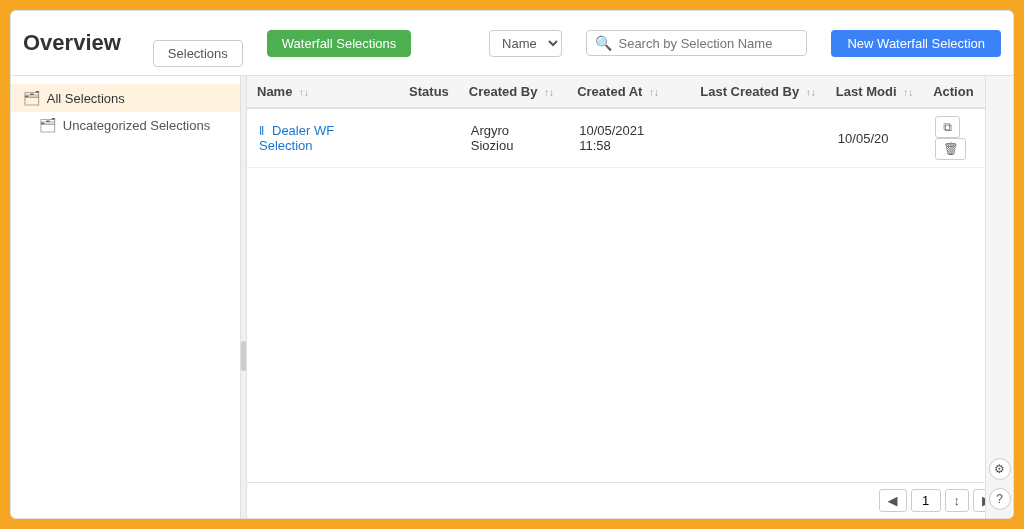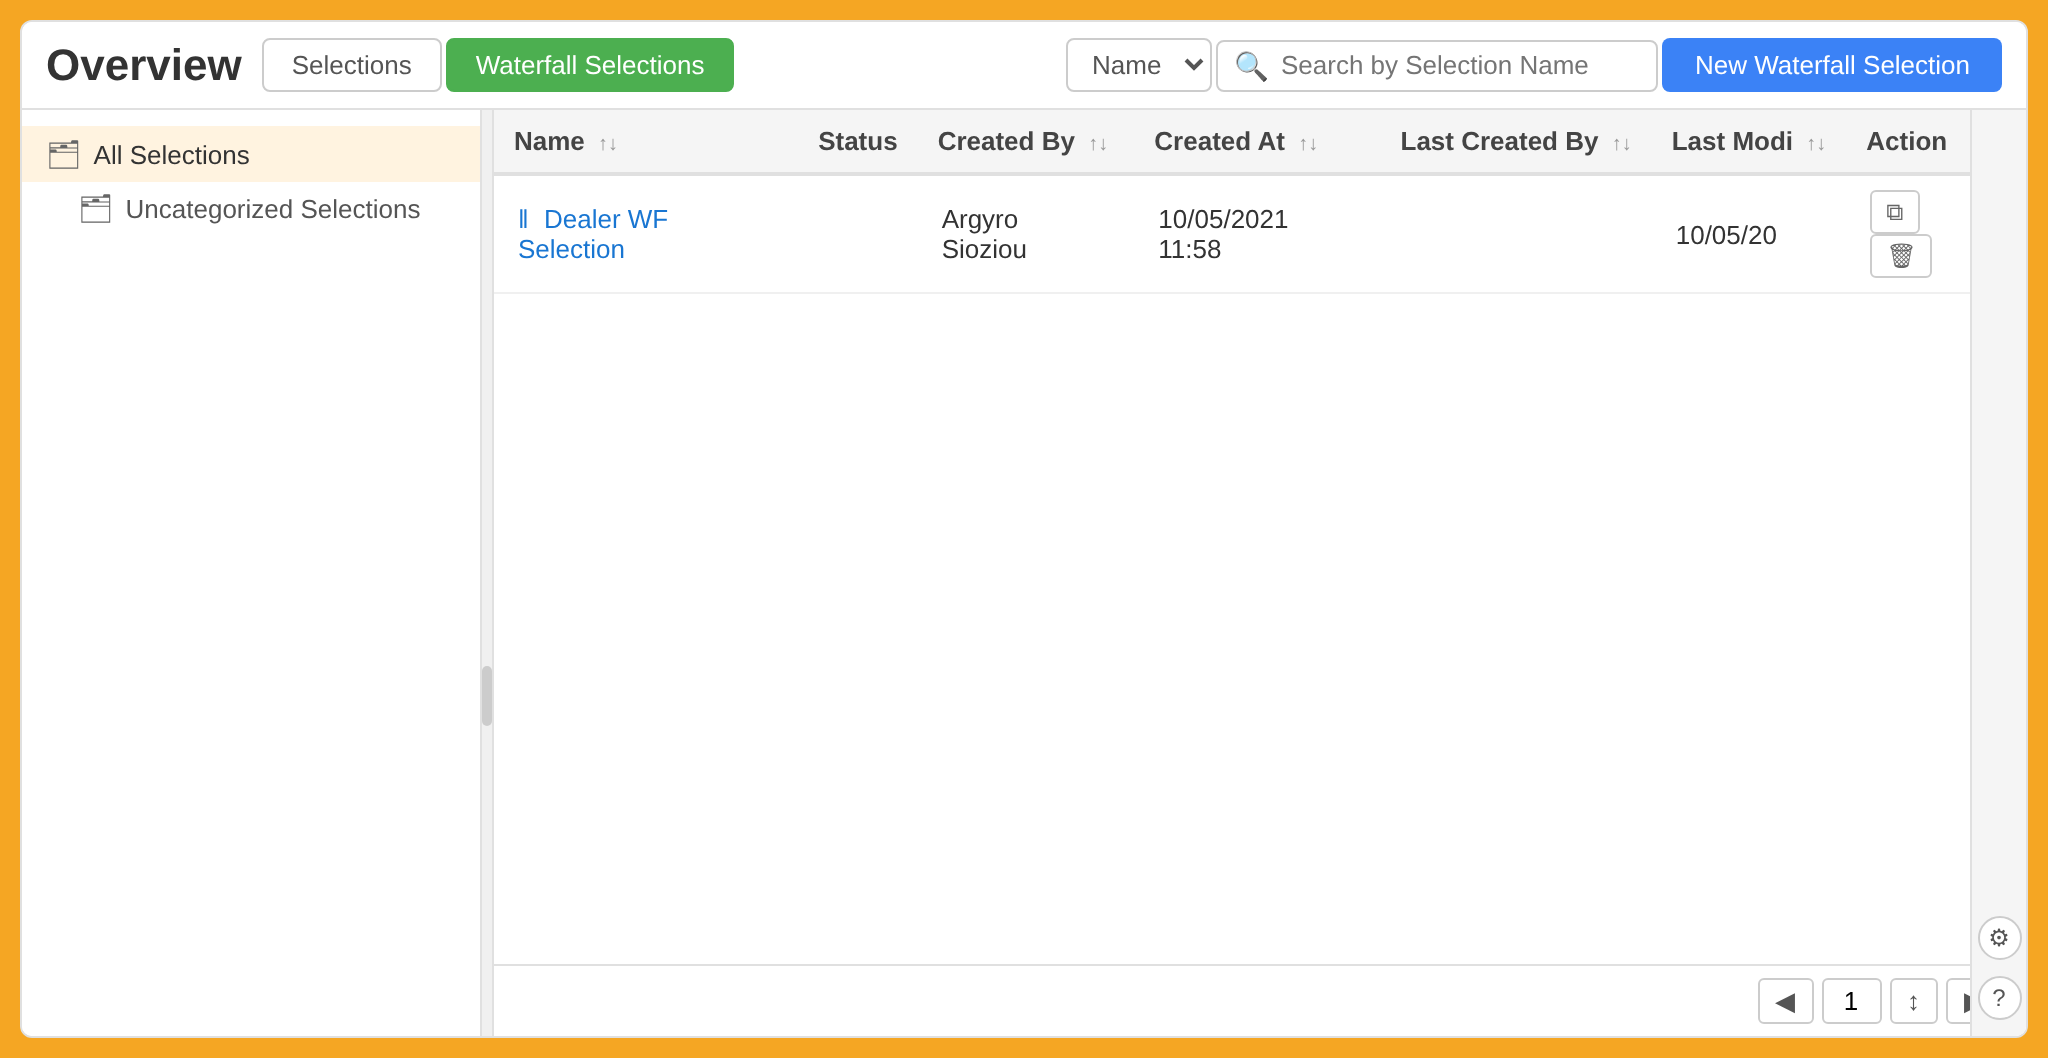--- a/index.html
+++ b/index.html
@@ -33,21 +33,21 @@
       overflow: hidden;
       position: relative;
     }
     
     .header {
       display: flex;
       align-items: center;
       padding: 8px 12px;
       border-bottom: 1px solid #e0e0e0;
       background: white;
-      gap: 2px;
+      gap: 24px;
     }
     .app-title {
       font-size: 22px;
       font-weight: bold;
       color: #333;
       margin-right: 8px;
     }
     .tab-btn {
       padding: 5px 14px;
       border-radius: 4px;
@@ -59,20 +59,21 @@
     }
     .tab-btn.active {
       background: #4caf50;
       color: white;
       border-color: #4caf50;
     }
     .tab-btn.inactive {
       background: white;
       color: #555;
       border: 1px solid #ccc;
+      margin-top: 21px;
     }
     .spacer { flex: 1; }
     .sort-select {
       padding: 4px 8px;
       border: 1px solid #ccc;
       border-radius: 4px;
       font-size: 13px;
       color: #555;
       background: white;
       cursor: pointer;

